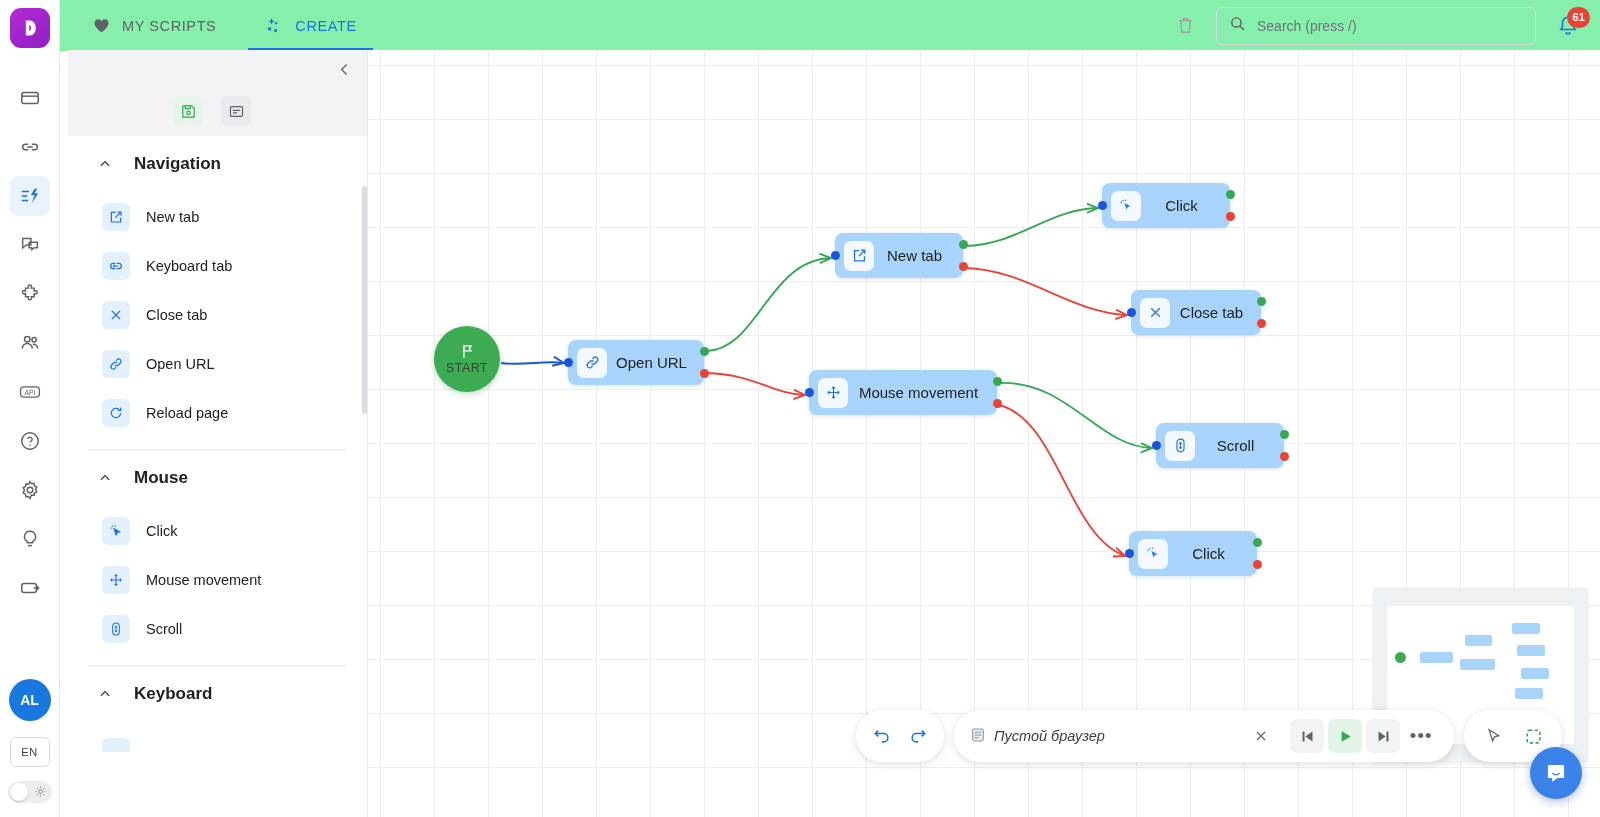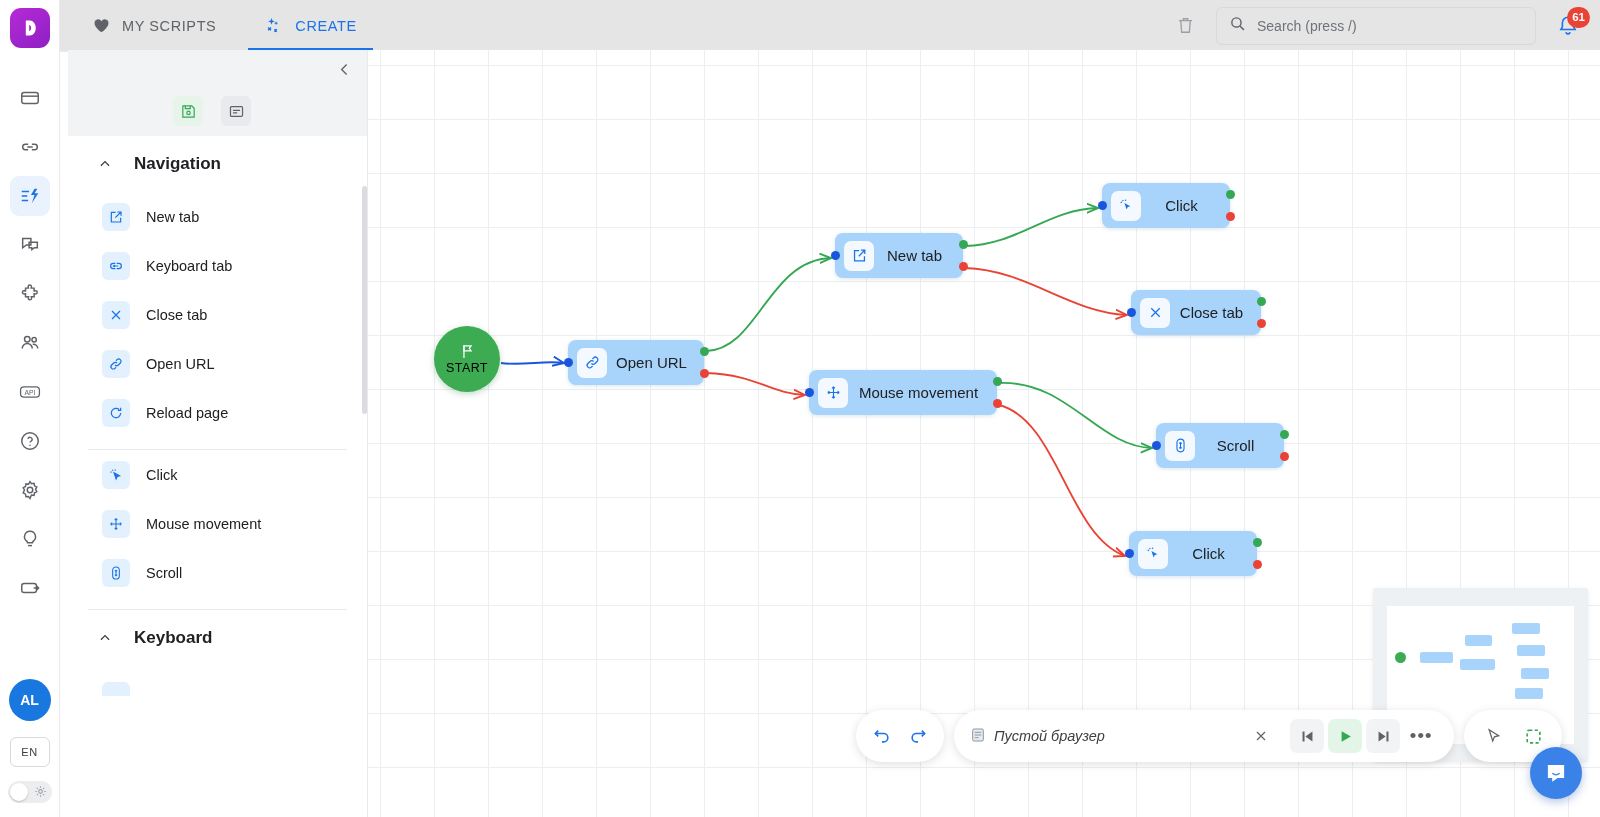--- a/index.html
+++ b/index.html
@@ -51,21 +51,21 @@
     border-radius: 50%; background: #ffffff;
     box-shadow: 0 1px 2px rgba(0,0,0,.2);
   }
   .theme-toggle .sun {
     position: absolute; right: 5px; top: 4px; color: #9aa0a6;
   }
 
   
   .topbar {
     position: absolute; left: 60px; top: 0; width: 1540px; height: 52px;
-    background: #e5e5e5; border-bottom: 1px solid #e8eaed;
+    background: #86efac; border-bottom: 1px solid #e8eaed;
     display: flex; align-items: center;
   }
   .tab {
     display: flex; align-items: center; gap: 11px; height: 50px;
     padding: 0 16px; margin-left: 16px; color: #5f6368;
     font-size: 14.5px; letter-spacing: .6px;
   }
   .tab.active { color: #1a73e8; box-shadow: inset 0 -3px 0 #1a73e8; }
   .tab .ticon { display: flex; align-items: center; }
   .topbar-right {
@@ -164,21 +164,21 @@
   }
   .port {
     position: absolute; width: 9px; height: 9px; border-radius: 50%;
   }
   .port.in  { background: #1a56db; left: -4.5px; top: 18px; }
   .port.ok  { background: #34a853; right: -4.5px; top: 7px; }
   .port.err { background: #ea4335; right: -4.5px; top: 29px; }
 
   .start-node {
     position: absolute; width: 66px; height: 66px; border-radius: 50%;
-    background: #3cab52; color: #000000;
+    background: #3cab52; color: #404040;
     display: flex; flex-direction: column; align-items: center; justify-content: center;
     gap: 1px; box-shadow: 0 2px 6px rgba(50,130,70,.3);
   }
   .start-node .slabel { font-size: 12.5px; letter-spacing: .4px; }
 
   
   .bottom-wrap {
     position: absolute; left: 488px; bottom: 55px;
     display: flex; align-items: center; gap: 10px;
   }
@@ -433,20 +433,28 @@
             <svg width="16" height="16" viewBox="0 0 24 24" fill="none" stroke="currentColor" stroke-width="1.8">
               <path d="M19 12a7 7 0 1 1-2.3-5.2"></path>
               <path d="M19 4v4.2h-4.2"></path>
             </svg>
           </span>
         <span>Reload page</span>
       </div>
 
       <div class="divider"></div>
 
+      <div class="group-title">
+        <span class="chev">
+          <svg width="14" height="14" viewBox="0 0 24 24" fill="none" stroke="currentColor" stroke-width="2.2">
+              <path d="M5 15l7-7 7 7"></path>
+            </svg>
+        </span>
+        <span>Mouse</span>
+      </div>
       <div class="nitem">
         <span class="nicon">
             <svg width="16" height="16" viewBox="0 0 24 24" fill="none" stroke="currentColor" stroke-width="1.7">
               <path d="M9 8.5l8.5 4.6-3.7 1.1-1.6 3.6z" fill="currentColor" stroke="none"></path>
               <path d="M9 8.5l8.5 4.6-3.7 1.1-1.6 3.6z"></path>
               <path d="M6.6 4.2l.8 1.6M11 3.6l-.5 1.8M3.8 7.3l1.7.7"></path>
             </svg>
           </span>
         <span>Click</span>
       </div>

